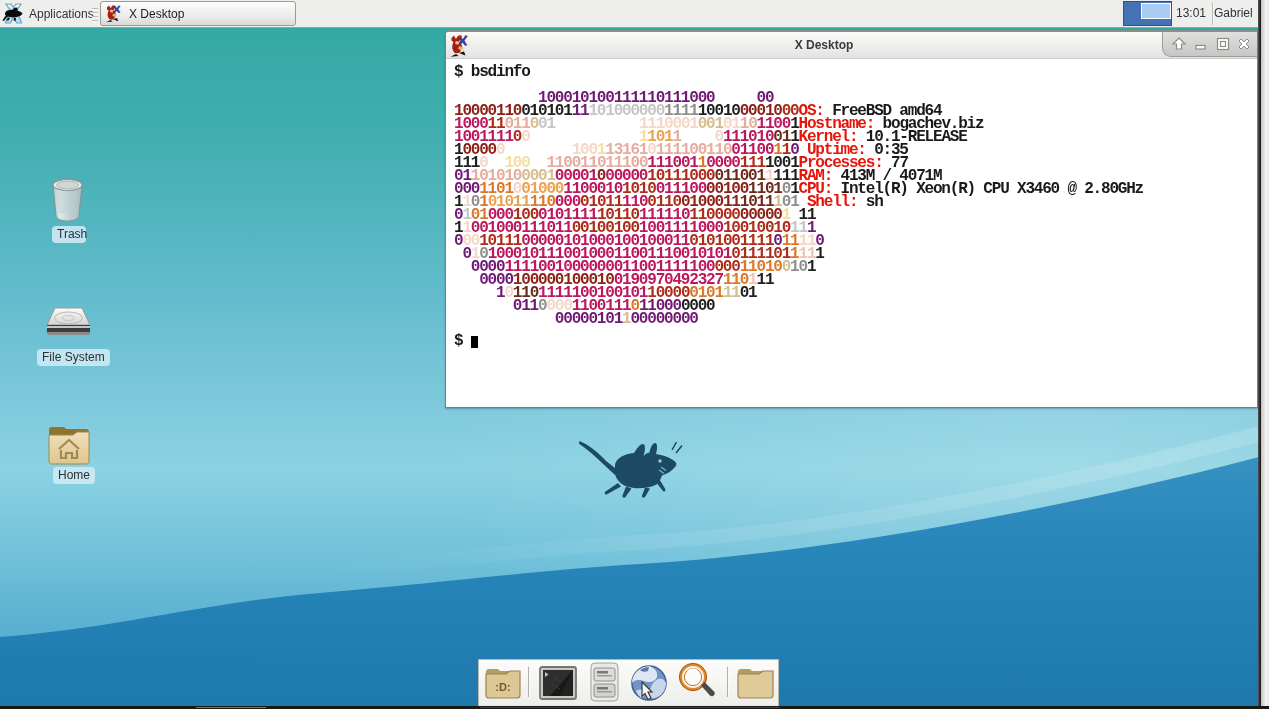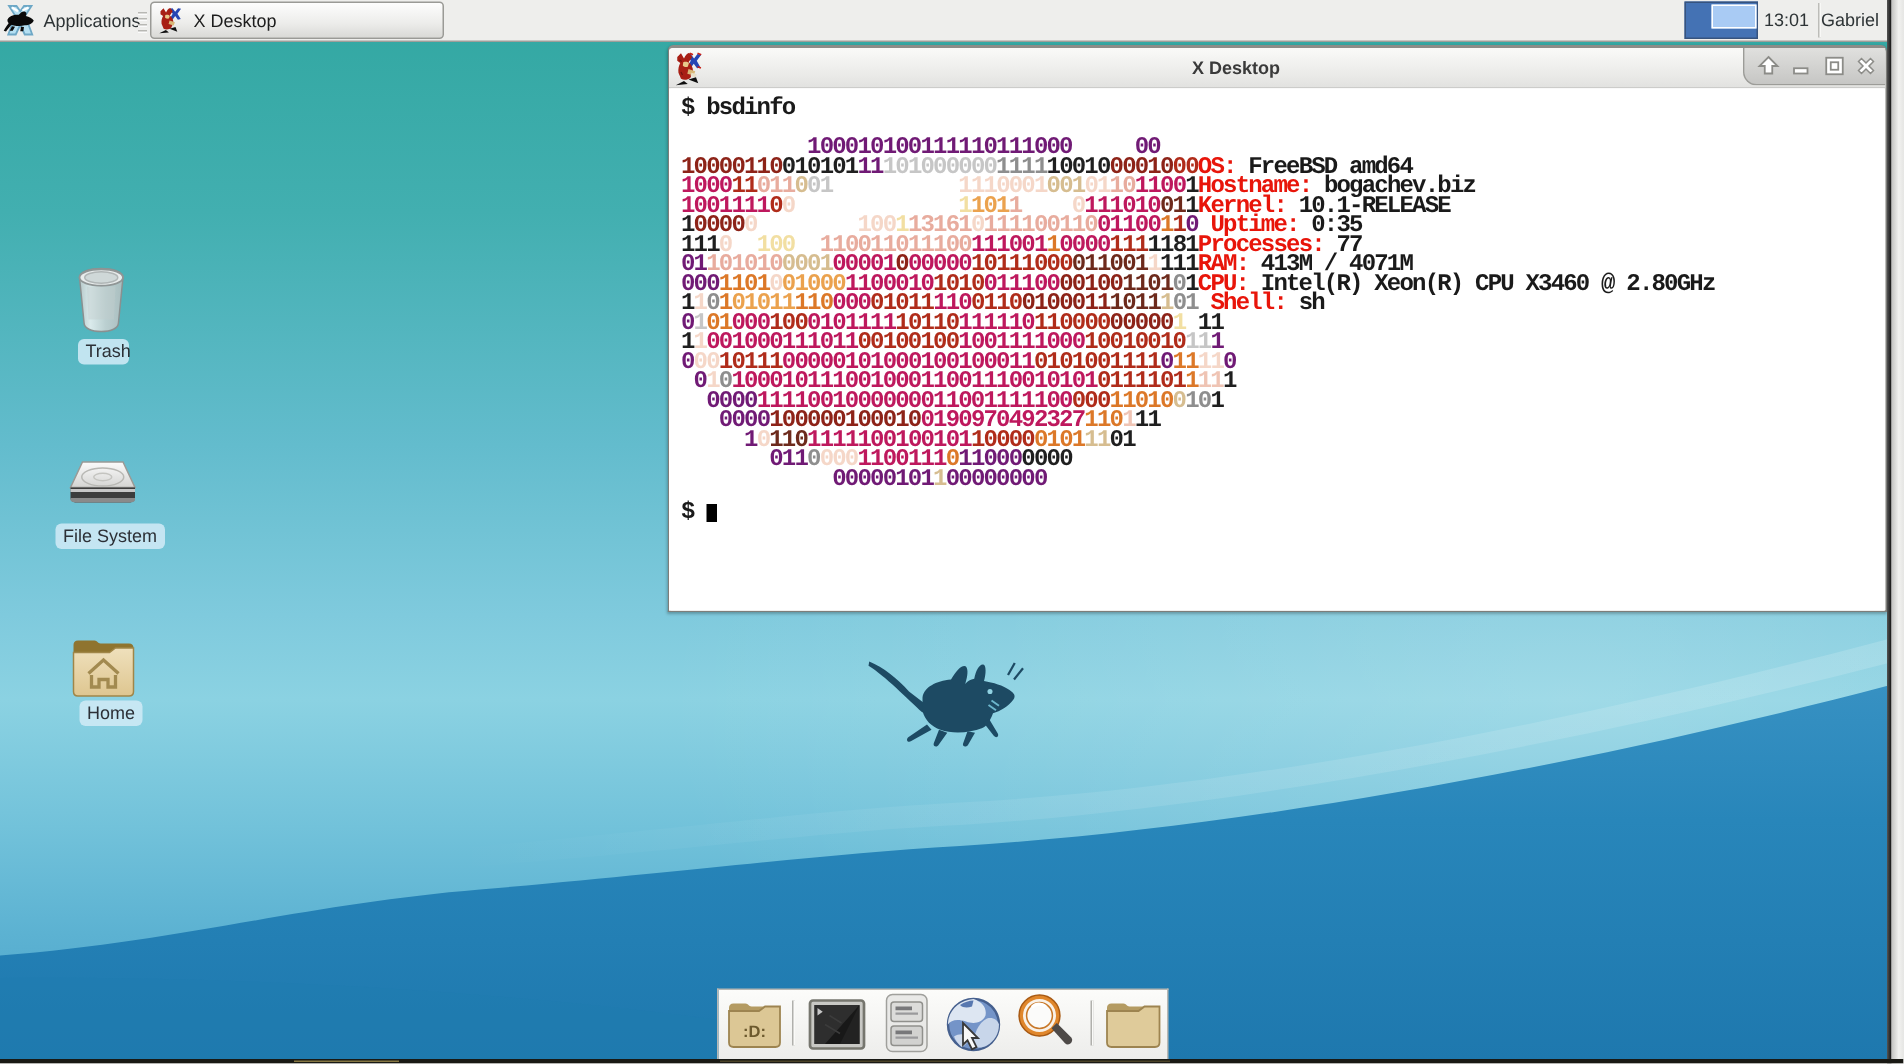--- a/index.html
+++ b/index.html
@@ -211,21 +211,21 @@
 <path d="M4,6 l1.5,1 M5,14 l1,2" stroke="#701410" stroke-width="0.8"></path>
 </svg>
 <div id="term">
         <pre id="ptxt">$ bsdinfo
 
           <i class="d">100010100111110111000</i>     <i class="d">00</i>
 <i class="m">10000110</i><i class="k">010101</i><i class="d">11</i><i class="l">101000000</i><i class="g">1111</i><i class="k">10010</i><i class="m">00010</i><i class="s">00</i><i class="lab">OS:</i> FreeBSD amd64
 <i class="r">1000</i><i class="s">11</i><i class="p">011</i><i class="t">0</i><i class="l">01</i>          <i class="P">1110001</i><i class="t">001</i><i class="P">01</i><i class="p">10</i><i class="r">1100</i><i class="k">1</i><i class="lab">Hostname:</i> bogachev.biz
 <i class="r">1001111</i><i class="s">0</i><i class="P">0</i>             <i class="y">1</i><i class="O">101</i><i class="p">1</i>    <i class="P">0</i><i class="r">111010</i><i class="b">01</i><i class="k">1</i><i class="lab">Kernel:</i> 10.1-RELEASE
 <i class="k">1</i><i class="m">0000</i><i class="P">0</i>        <i class="P">100</i><i class="y">1</i><i class="p">13161</i><i class="P">0</i><i class="p">111100110</i><i class="r">01100</i><i class="o">1</i><i class="s">1</i><i class="d">0</i> <i class="lab">Uptime:</i> 0:35
-<i class="k">111</i><i class="P">0</i>  <i class="y">100</i>  <i class="p">110011011100</i><i class="r">111001</i><i class="o">1</i><i class="r">0000</i><i class="s">111</i><i class="k">1181</i><i class="lab">Processes:</i> 77
+<i class="k">111</i><i class="P">0</i>  <i class="y">100</i>  <i class="p">110011011100</i><i class="r">111001</i><i class="o">1</i><i class="r">0000</i><i class="s">111</i><i class="k">1001</i><i class="lab">Processes:</i> 77
 <i class="d">01</i><i class="p">101010</i><i class="t">0001</i><i class="r">00001</i><i class="m">0</i><i class="r">00000</i><i class="s">10111000</i><i class="b">011001</i><i class="P">1</i><i class="k">111</i><i class="lab">RAM:</i> 413M / 4071M
 <i class="d">000</i><i class="o">1101</i><i class="P">0</i><i class="O">01000</i><i class="r">1100010</i><i class="s">1010</i><i class="r">011100</i><i class="m">00100</i><i class="b">1101</i><i class="g">0</i><i class="k">1</i><i class="lab">CPU:</i> Intel(R) Xeon(R) CPU X3460 @ 2.80GHz
 <i class="k">1</i><i class="P">1</i><i class="g">0</i><i class="o">1</i><i class="O">01011</i><i class="o">110</i><i class="r">000</i><i class="s">01011</i><i class="r">110</i><i class="s">0110</i><i class="m">0100011</i><i class="b">1011</i><i class="t">1</i><i class="g">01</i> <i class="lab">Shell:</i> sh
 <i class="d">0</i><i class="l">1</i><i class="o">01</i><i class="r">000</i><i class="s">100</i><i class="r">0101111</i><i class="s">10110</i><i class="r">111110</i><i class="s">110000</i><i class="m">00000</i><i class="y">1</i> <i class="k">11</i>
 <i class="k">1</i><i class="P">1</i><i class="r">001000111011</i><i class="s">00100100</i><i class="r">1001111000</i><i class="s">10010010</i><i class="l">11</i><i class="d">1</i>
 <i class="d">0</i><i class="P">00</i><i class="s">10111</i><i class="r">00000101000100100011</i><i class="s">0101001111</i><i class="d">0</i><i class="o">11</i><i class="P">11</i><i class="d">0</i>
  <i class="d">0</i><i class="P">1</i><i class="g">0</i><i class="r">10001011100100011001110010101</i><i class="s">0111101</i><i class="o">1</i><i class="w">11</i><i class="k">1</i>
   <i class="d">0000</i><i class="r">1111001000000011001111100</i><i class="s">000</i><i class="o">11010</i><i class="t">0</i><i class="g">10</i><i class="k">1</i>
    <i class="d">0000</i><i class="m">100000100010</i><i class="r">0190970492327</i><i class="o">110</i><i class="w">1</i><i class="k">11</i>
      <i class="d">1</i><i class="P">0</i><i class="b">110</i><i class="r">1111100100101</i><i class="s">10000</i><i class="o">0101</i><i class="t">11</i><i class="k">01</i>

